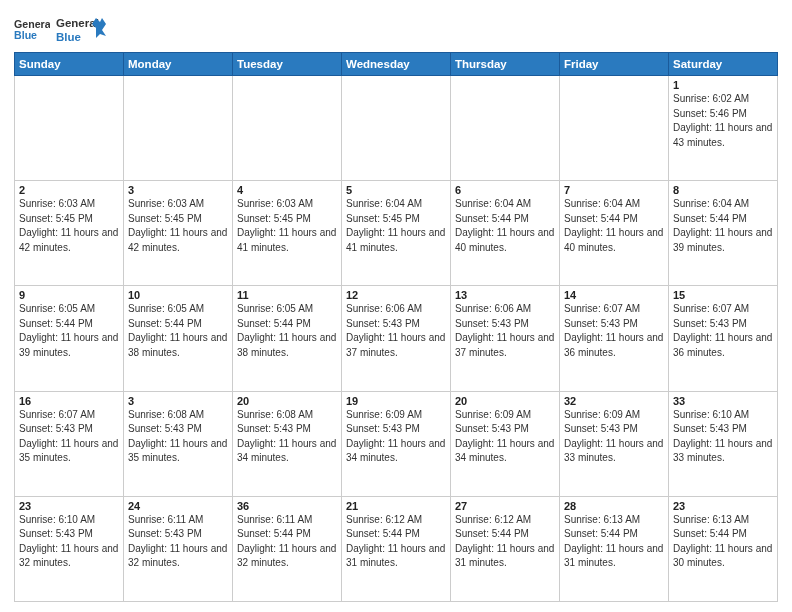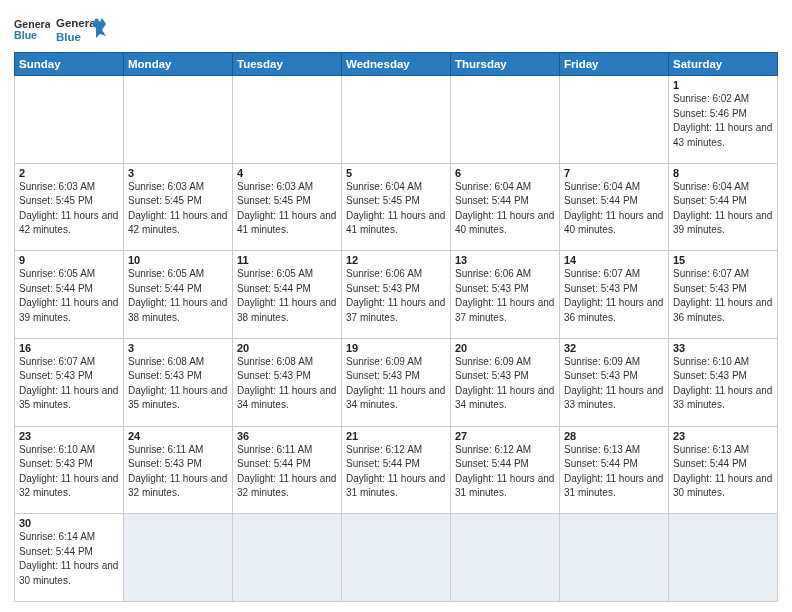--- a/index.html
+++ b/index.html
@@ -259,27 +259,15 @@
           </td>
           <td>
             <span class="day-number">28</span>
             <div class="day-info">Sunrise: 6:13 AM<br>Sunset: 5:44 PM<br>Daylight: 11 hours and 31 minutes.</div>
           </td>
           <td>
             <span class="day-number">23</span>
             <div class="day-info">Sunrise: 6:13 AM<br>Sunset: 5:44 PM<br>Daylight: 11 hours and 30 minutes.</div>
           </td>
         </tr>
-        <tr class="alt-row">
-          <td>
-            <span class="day-number">30</span>
-            <div class="day-info">Sunrise: 6:14 AM<br>Sunset: 5:44 PM<br>Daylight: 11 hours and 30 minutes.</div>
-          </td>
-          <td class="empty-cell"></td>
-          <td class="empty-cell"></td>
-          <td class="empty-cell"></td>
-          <td class="empty-cell"></td>
-          <td class="empty-cell"></td>
-          <td class="empty-cell"></td>
-        </tr>
       </tbody>
   </table>
 </div>
 
 </body></html>

